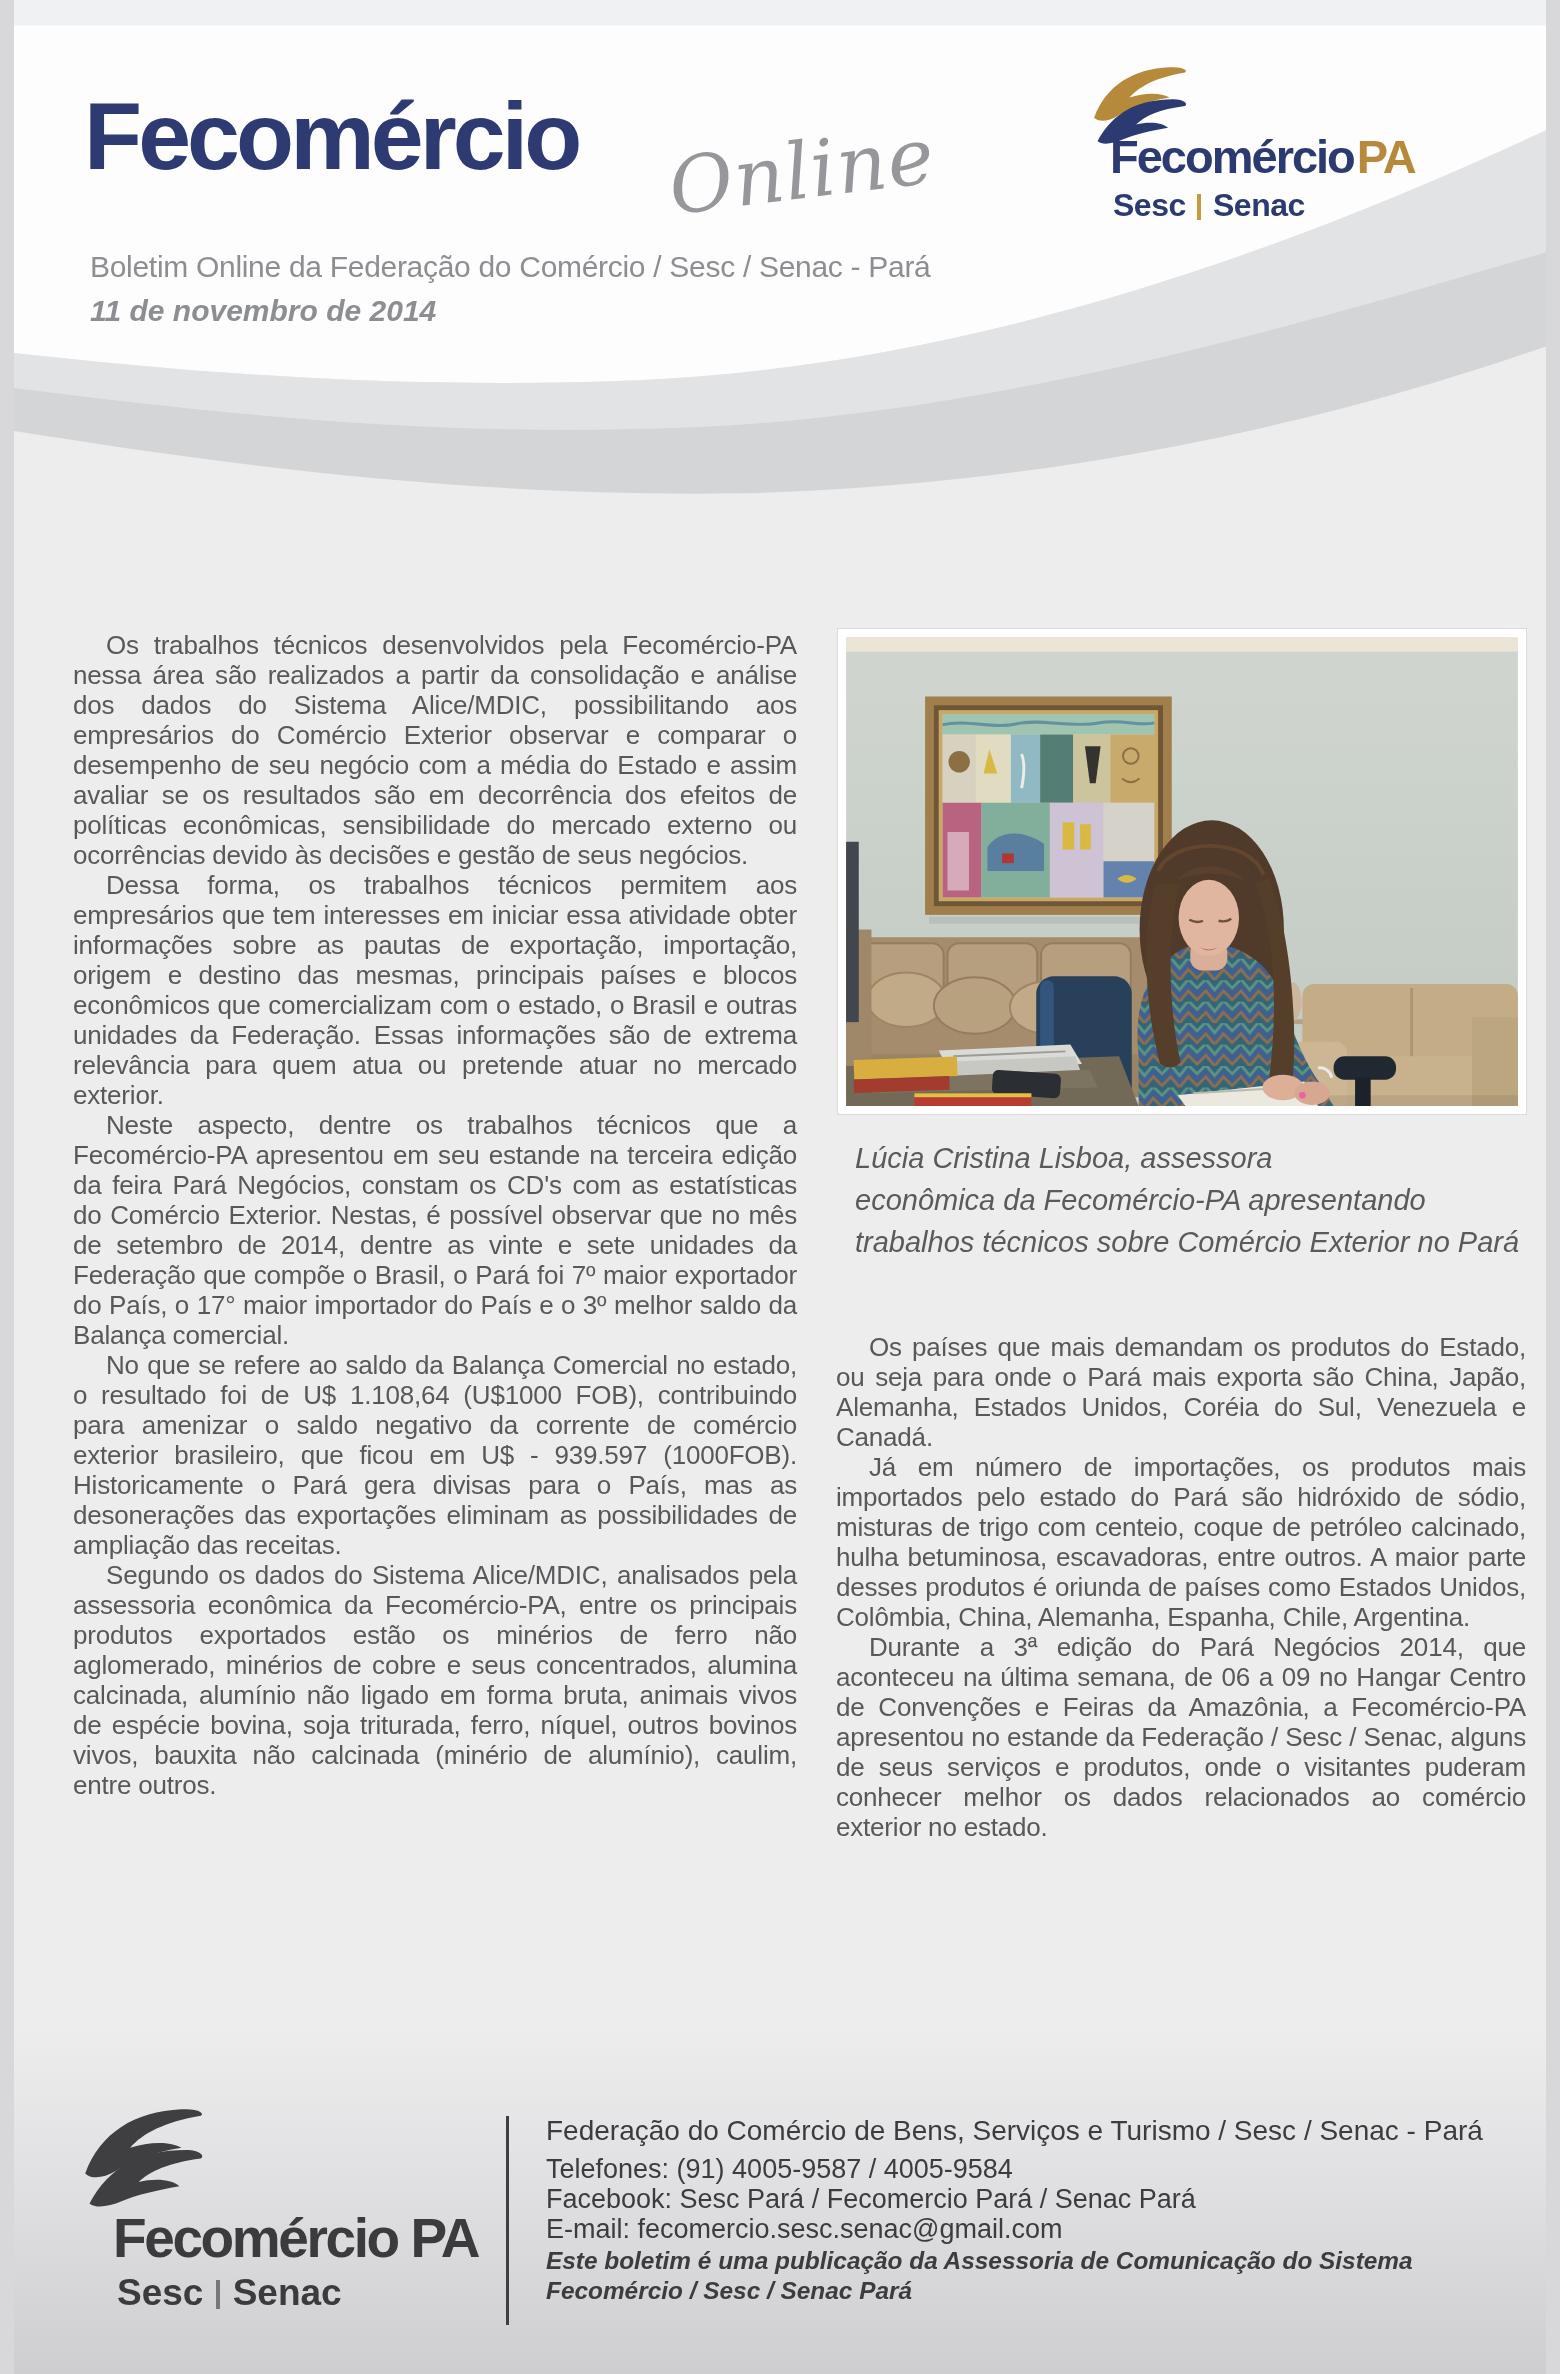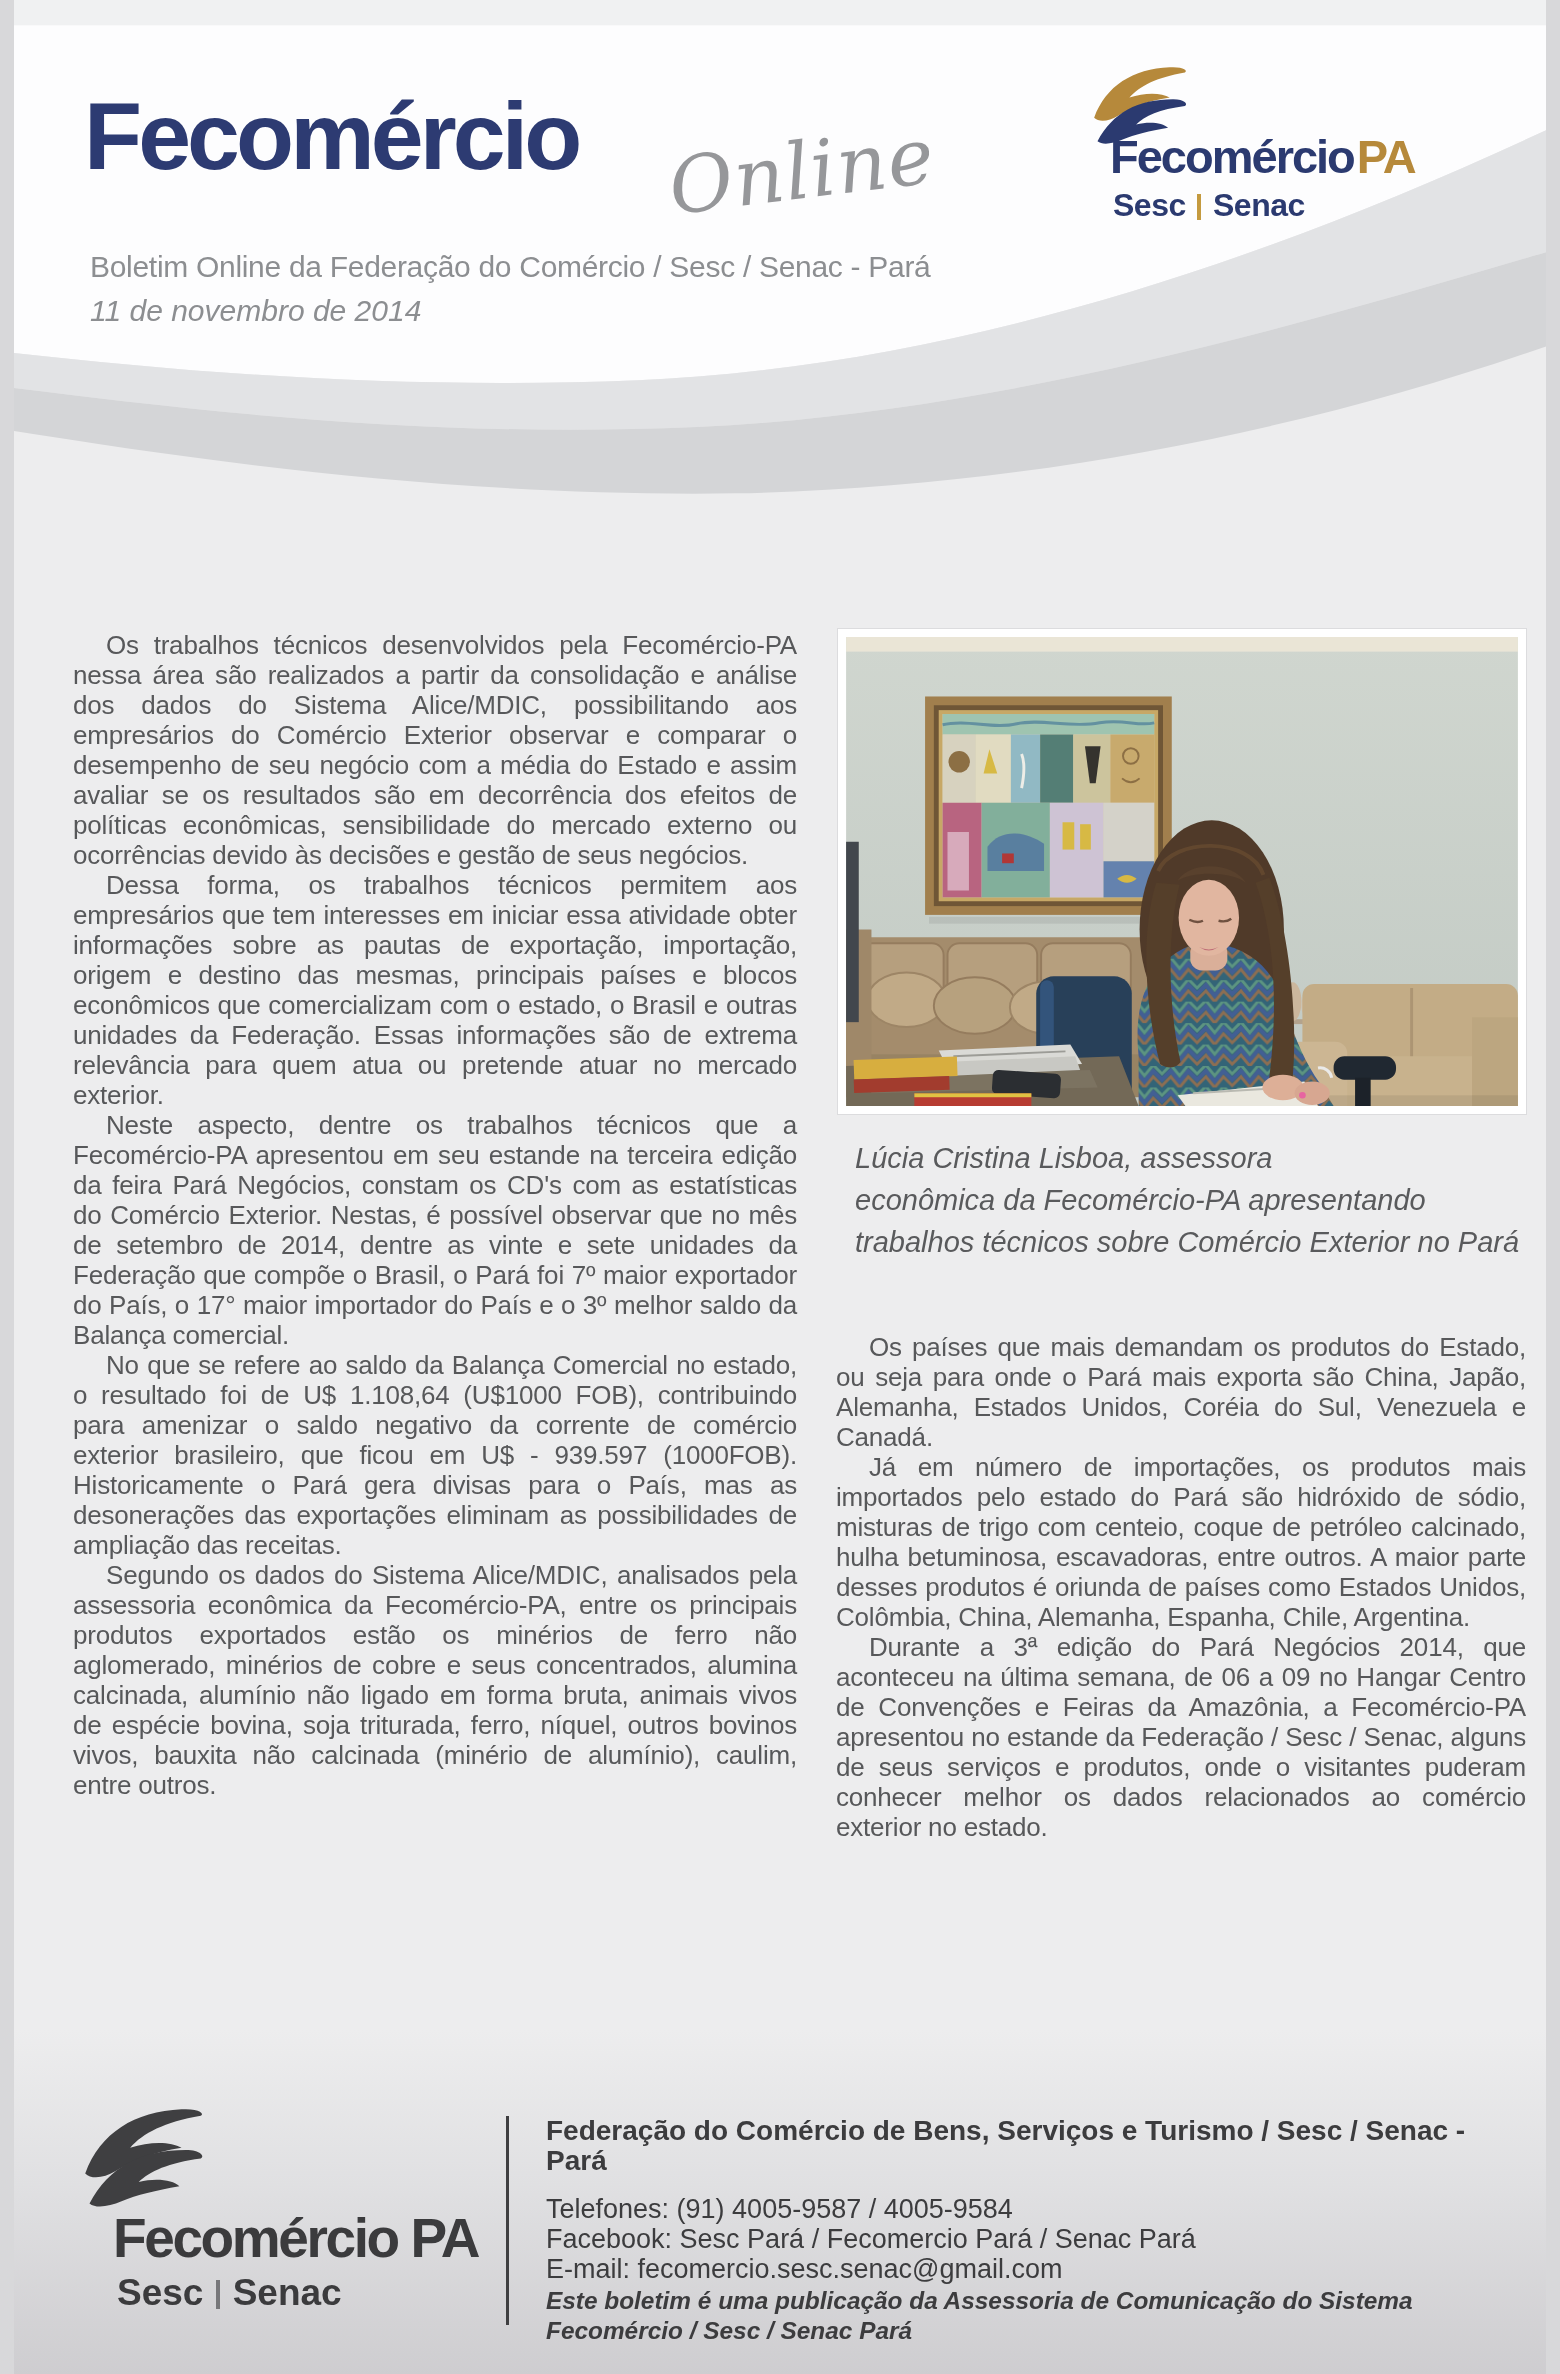--- a/index.html
+++ b/index.html
@@ -16,21 +16,21 @@
     left:70px;top:82px;z-index:2;
     font-size:95px;font-weight:bold;letter-spacing:-3.9px;color:#2d3b72;
   }
   .brand-script{
     left:661px;top:142px;z-index:2;
     font-family:"DejaVu Serif",serif;font-style:italic;
     font-size:78px;color:#96979a;transform:rotate(-7deg);transform-origin:left bottom;
     letter-spacing:1px;
   }
   .subtitle{left:76px;top:250px;z-index:2;font-size:30px;font-weight:400;color:#8c8e91;letter-spacing:-0.3px;}
-  .hdr-date{left:76px;top:294px;z-index:2;font-size:30px;font-weight:400;font-style:italic;color:#8c8e91;}
+  .hdr-date{left:76px;top:294px;z-index:2;font-size:30px;font-weight:700;font-style:italic;color:#8c8e91;}
   .logo-icon{left:1066px;top:64px;z-index:2;}
   .logo-brand{left:1096px;top:129px;z-index:2;font-size:47px;font-weight:bold;letter-spacing:-2px;color:#2b3a70;}
   .logo-brand .pa{color:#b6893b;margin-left:3px;}
   .logo-sub{left:1099px;top:187px;z-index:2;font-size:32px;font-weight:bold;color:#2b3a70;letter-spacing:-0.5px;}
   .gold-bar{display:inline-block;width:3.9px;height:26px;background:#c49a3f;margin:0 11.7px;vertical-align:-3.9px;}
   
   .title{
     left:0;top:462px;width:1560px;text-align:center;
     font-size:42px;font-weight:bold;color:#2c3a6f;line-height:56px;
     white-space:pre-line;letter-spacing:-0.5px;
@@ -52,21 +52,21 @@
   }
   
   .footer-zone{left:0;top:2029px;width:1560px;height:346px;background:linear-gradient(#ededee 0%,#e0e0e2 45%,#cecdd0 100%);}
   .footer-logo-icon{left:55px;top:2105px;}
   .footer-brand{left:99px;top:2206px;font-size:55px;font-weight:bold;color:#3b3b3d;letter-spacing:-2.4px;}
   .footer-sub{left:103px;top:2272px;font-size:37px;font-weight:bold;color:#3b3b3d;}
   .footer-sub .bar{display:inline-block;width:3.9px;height:29px;background:#77777a;margin:0 12.7px;vertical-align:-3.9px;}
   .footer-divider{left:492px;top:2116px;width:2.9px;height:209px;background:#3f3f41;}
   .footer-text{left:532px;top:2116px;width:985px;color:#3c3c3e;}
   .footer-text div{font-size:27px;line-height:30px;}
-  .ft-org{font-weight:700;font-size:28px !important;margin-bottom:18px;}
+  .ft-org{font-weight:400;font-size:28px !important;margin-bottom:8px;}
   .ft-note{font-weight:700;font-style:italic;font-size:24.4px !important;margin-top:2px;}
 </style>
 </head>
 <body>
 
 <div id="page">
 
   <svg id="wave-svg" width="1560" height="546" viewBox="0 0 1600 560" aria-hidden="true">
     <rect x="0" y="0" width="1600" height="560" fill="#ededee"></rect>
     <path d="M0,0 H1600 V120 C1280,272 960,376 640,390 C400,400 180,382 0,362 Z" fill="#fdfdfe"></path>

